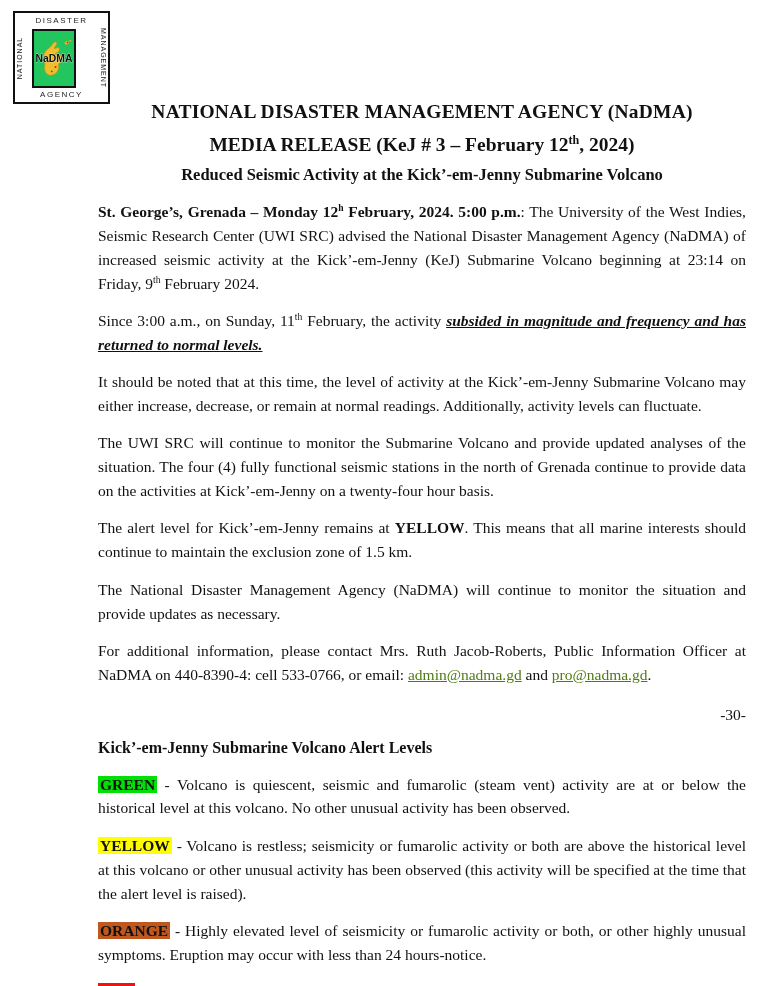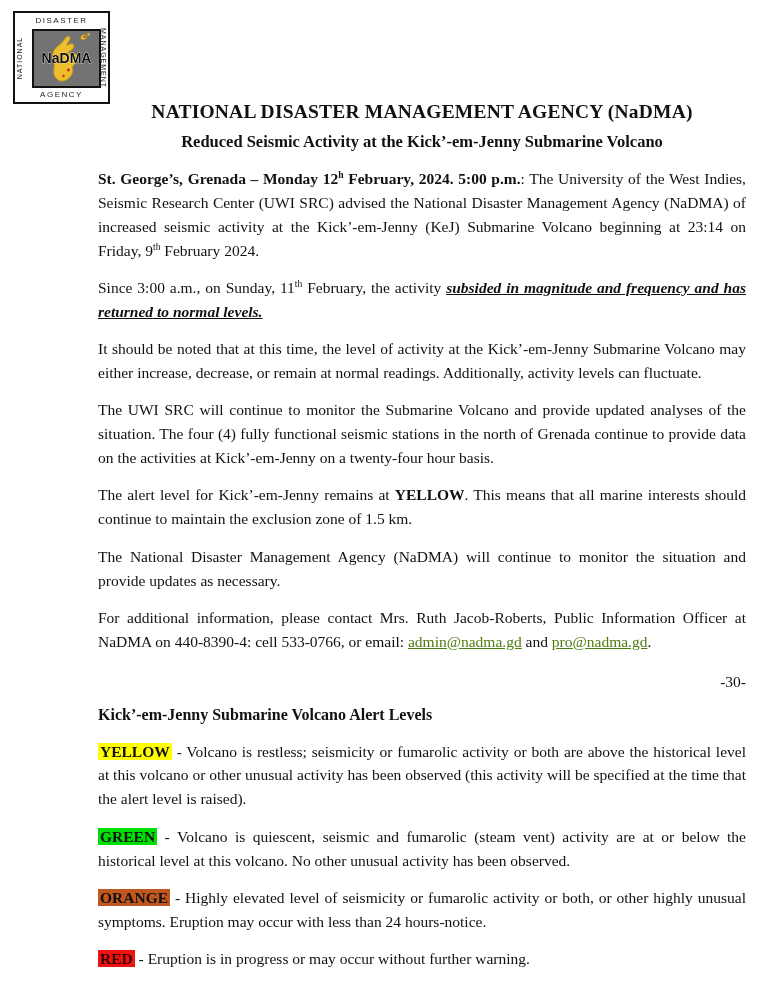--- a/index.html
+++ b/index.html
@@ -31,24 +31,24 @@
   .logo-right  {
     top: 50%; right: 1px; transform: translateY(-50%);
     writing-mode: vertical-rl; letter-spacing: 1px; font-size: 7px;
   }
   .logo-left   {
     top: 50%; left: 1px; transform: translateY(-50%) rotate(180deg);
     writing-mode: vertical-rl; letter-spacing: 1px; font-size: 7px;
   }
   .logo-inner {
     position: absolute; top: 16px; left: 17px;
-    width: 69px; height: 59px;
+    width: 44px; height: 59px;
     border: 2px solid #111;
     box-sizing: border-box;
-    background: #737373;
+    background: #22c55e;
   }
   .logo-inner svg { display: block; width: 100%; height: 100%; }
 
   
   .content {
     position: absolute; top: 0; left: 98px;
     width: 648px;
   }
   .h-agency {
     margin: 101px 0 0 0;
@@ -120,20 +120,21 @@
       <circle cx="24" cy="45" r="1.2" fill="#cc2222"></circle>
       <text x="27" y="32" text-anchor="middle" textLength="50" lengthAdjust="spacingAndGlyphs" font-family="Liberation Sans, sans-serif" font-size="14" font-weight="bold" fill="#111" stroke="#ffffff" stroke-width="0.55" paint-order="stroke">NaDMA</text>
     </svg>
   </div>
 </div>
 
 <div class="content">
 
   <div class="h-agency">NATIONAL DISASTER MANAGEMENT AGENCY (NaDMA)</div>
 
+  <div class="h-release"><span>MEDIA RELEASE (KeJ # 3 – February 12</span><sup>th</sup><span>, 2024)</span></div>
 
   <div class="h-subject">Reduced Seismic Activity at the Kick’-em-Jenny Submarine Volcano</div>
 
   <div class="body-text">
 
     <p class="para"><span class="bold"><span>St. George’s, Grenada – Monday 12</span><sup>h</sup><span> February, 2024. 5:00 p.m.</span></span><span>:  The University of the West Indies, Seismic Research Center (UWI SRC) advised the National Disaster Management Agency (NaDMA) of increased seismic activity at the Kick’-em-Jenny (KeJ) Submarine Volcano beginning at 23:14 on Friday, 9</span><sup>th</sup><span> February 2024.</span></p>
 
     <p class="para"><span>Since 3:00 a.m., on Sunday, 11</span><sup>th</sup><span> February, the activity </span><span class="emph-u">subsided in magnitude and frequency and has returned to normal levels.</span></p>
 
     <p class="para">It should be noted that at this time, the level of activity at the Kick’-em-Jenny Submarine Volcano may either increase, decrease, or remain at normal readings. Additionally, activity levels can fluctuate.</p>
@@ -144,23 +145,23 @@
 
     <p class="para">The National Disaster Management Agency (NaDMA) will continue to monitor the situation and provide updates as necessary.</p>
 
     <p class="para"><span>For additional information, please contact Mrs. Ruth Jacob-Roberts, Public Information Officer at NaDMA on 440-8390-4: cell 533-0766, or email: </span><a class="doc-link">admin@nadma.gd</a><span> and </span><a class="doc-link">pro@nadma.gd</a><span>.</span></p>
 
     <div class="thirty">-30-</div>
 
     <div class="alert-title">Kick’-em-Jenny Submarine Volcano Alert Levels</div>
 
     <div class="alerts">
+      <p class="para"><span class="hl hl-green">GREEN</span><span> - Volcano is quiescent, seismic and fumarolic (steam vent) activity are at or below the historical level at this volcano. No other unusual activity has been observed.</span></p>
+
       <p class="para"><span class="hl hl-yellow">YELLOW</span><span> - Volcano is restless; seismicity or fumarolic activity or both are above the historical level at this volcano or other unusual activity has been observed (this activity will be specified at the time that the alert level is raised).</span></p>
-
-      <p class="para"><span class="hl hl-green">GREEN</span><span> - Volcano is quiescent, seismic and fumarolic (steam vent) activity are at or below the historical level at this volcano. No other unusual activity has been observed.</span></p>
 
       <p class="para"><span class="hl hl-orange">ORANGE</span><span> - Highly elevated level of seismicity or fumarolic activity or both, or other highly unusual symptoms. Eruption may occur with less than 24 hours-notice.</span></p>
 
       <p class="para"><span class="hl hl-red">RED</span><span> - Eruption is in progress or may occur without further warning.</span></p>
     </div>
 
   </div>
 </div>
 
 </body></html>

